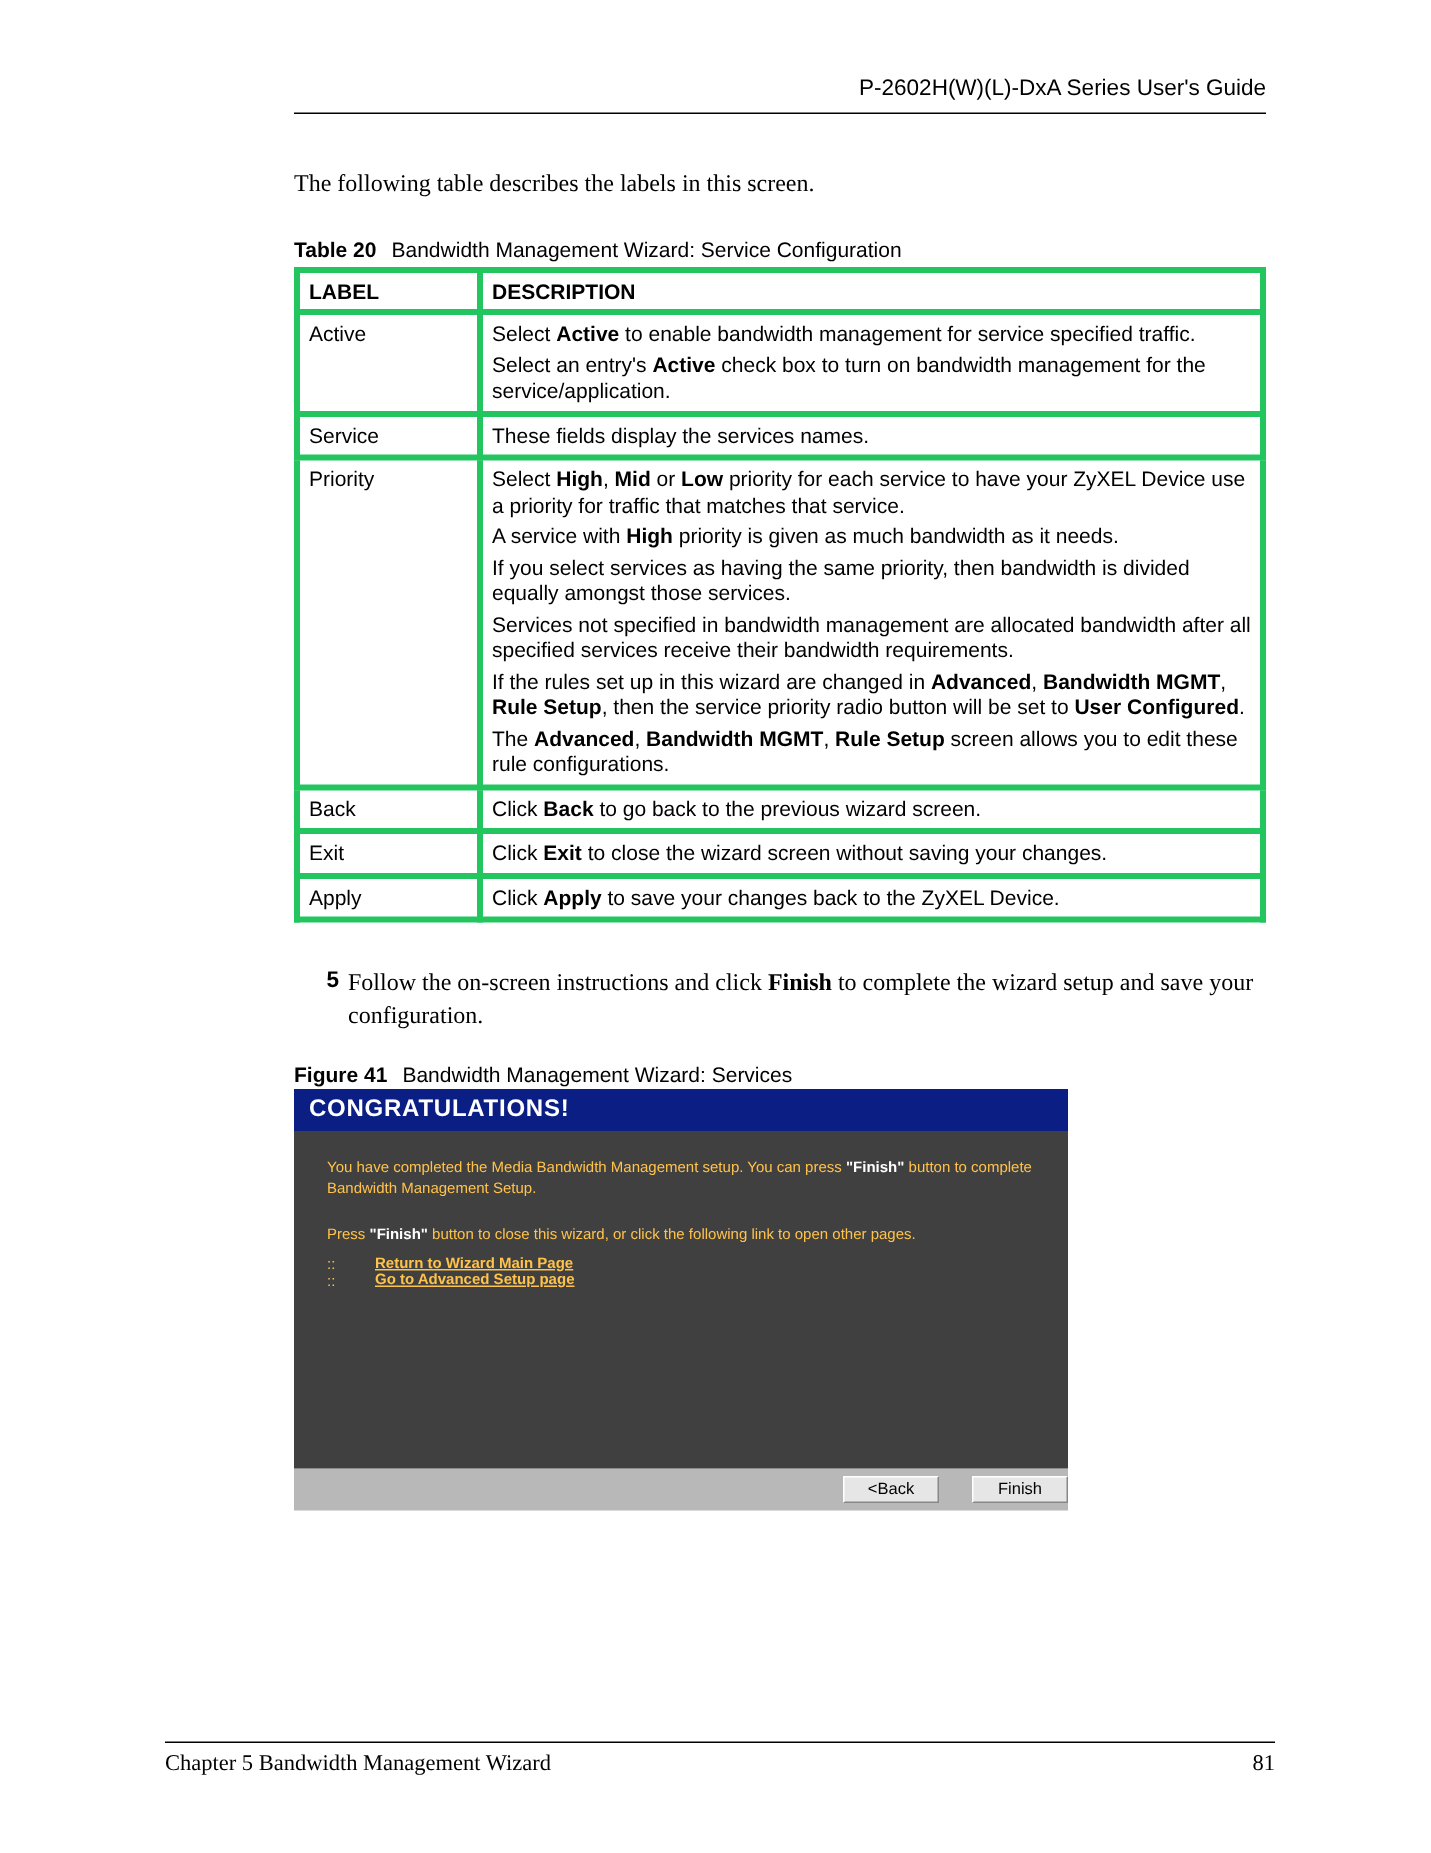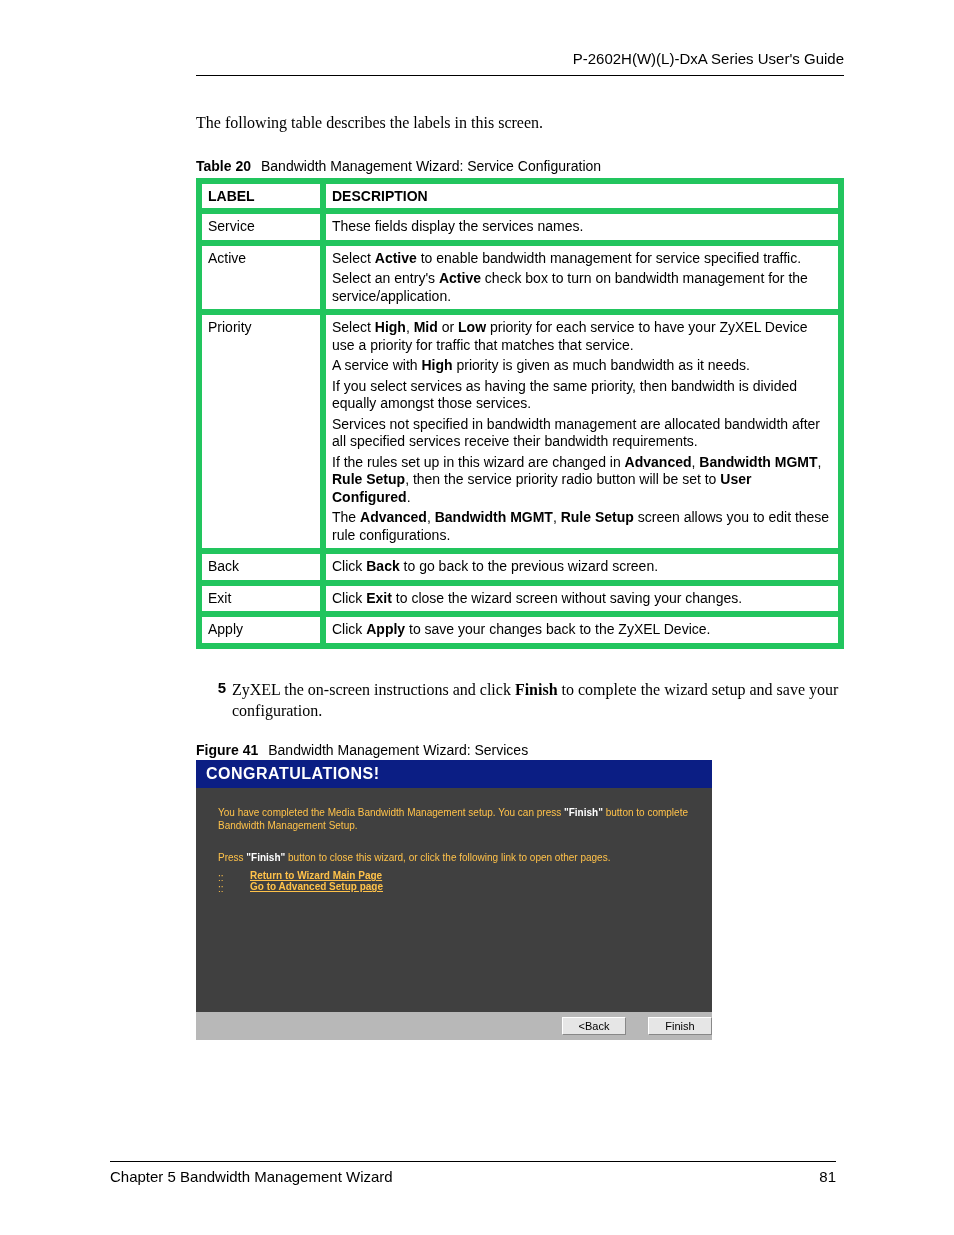--- a/index.html
+++ b/index.html
@@ -38,21 +38,21 @@
     font-weight: bold;
     margin-right: 10px;
   }
   table.defs {
     border-collapse: collapse;
     width: 100%;
     font-family: Arial, Helvetica, sans-serif;
     font-size: 14px;
   }
   table.defs th, table.defs td {
-    border: 6px solid #22c55e;
+    border: 4px solid #22c55e;
     padding: 4px 6px;
     text-align: left;
     vertical-align: top;
   }
   table.defs th {
     font-weight: bold;
     background: #fff;
   }
   table.defs td p {
     margin: 0 0 3px 0;
@@ -164,24 +164,24 @@
     background: #e6e6e6;
     border: 1px solid #888;
     border-top-color: #fff;
     border-left-color: #fff;
     cursor: pointer;
   }
 
   .bottom-footer {
     position: absolute;
     left: 110px;
-    right: 118px;
+    right: 104px;
     bottom: 50px;
     border-top: 1.5px solid #000;
-    font-family: Liberation Sans, sans-serif;
+    font-family: Liberation Serif, serif;
     font-size: 15px;
     display: flex;
     justify-content: space-between;
     padding-top: 6px;
   }
 </style>
 </head>
 <body>
 
 <div class="page">
@@ -198,30 +198,30 @@
 
   <table class="defs">
     <thead>
       <tr>
         <th class="col-label">LABEL</th>
         <th>DESCRIPTION</th>
       </tr>
     </thead>
     <tbody id="tbody">
         <tr>
-          <td class="col-label">Service</td>
-          <td>
-            <p><span>These fields display the services names.</span><span></span></p>
-          </td>
-        </tr>
-        <tr>
           <td class="col-label">Active</td>
           <td>
             <p><span>Select </span><b>Active</b><span> to enable bandwidth management for service specified traffic.</span></p>
             <p><span>Select an entry's </span><b>Active</b><span> check box to turn on bandwidth management for the service/application.</span></p>
+          </td>
+        </tr>
+        <tr>
+          <td class="col-label">Service</td>
+          <td>
+            <p><span>These fields display the services names.</span><span></span></p>
           </td>
         </tr>
         <tr>
           <td class="col-label">Priority</td>
           <td>
             <p>Select <b>High</b>, <b>Mid</b> or <b>Low</b> priority for each service to have your ZyXEL Device use a priority for traffic that matches that service.</p>
             <p>A service with <b>High</b> priority is given as much bandwidth as it needs.</p>
             <p>If you select services as having the same priority, then bandwidth is divided equally amongst those services.</p>
             <p>Services not specified in bandwidth management are allocated bandwidth after all specified services receive their bandwidth requirements.</p>
             <p>If the rules set up in this wizard are changed in <b>Advanced</b>, <b>Bandwidth MGMT</b>, <b>Rule Setup</b>, then the service priority radio button will be set to <b>User Configured</b>.</p>
@@ -245,21 +245,21 @@
           <td>
             <p><span>Click </span><b>Apply</b><span> to save your changes back to the ZyXEL Device.</span></p>
           </td>
         </tr>
       </tbody>
   </table>
 
   <div class="step">
     <div class="step-num">5</div>
     <div class="step-text">
-      <span>ZyXEL the on-screen instructions and click </span><b>Finish</b><span> to complete the wizard setup and save your configuration.</span>
+      <span>Follow the on-screen instructions and click </span><b>Finish</b><span> to complete the wizard setup and save your configuration.</span>
     </div>
   </div>
 
   <div class="figure-caption">
     <b>Figure 41</b><span>Bandwidth Management Wizard: Services</span>
   </div>
 
   <div class="wizard">
     <div class="wizard-body">
       <div class="wizard-title">CONGRATULATIONS!</div>

